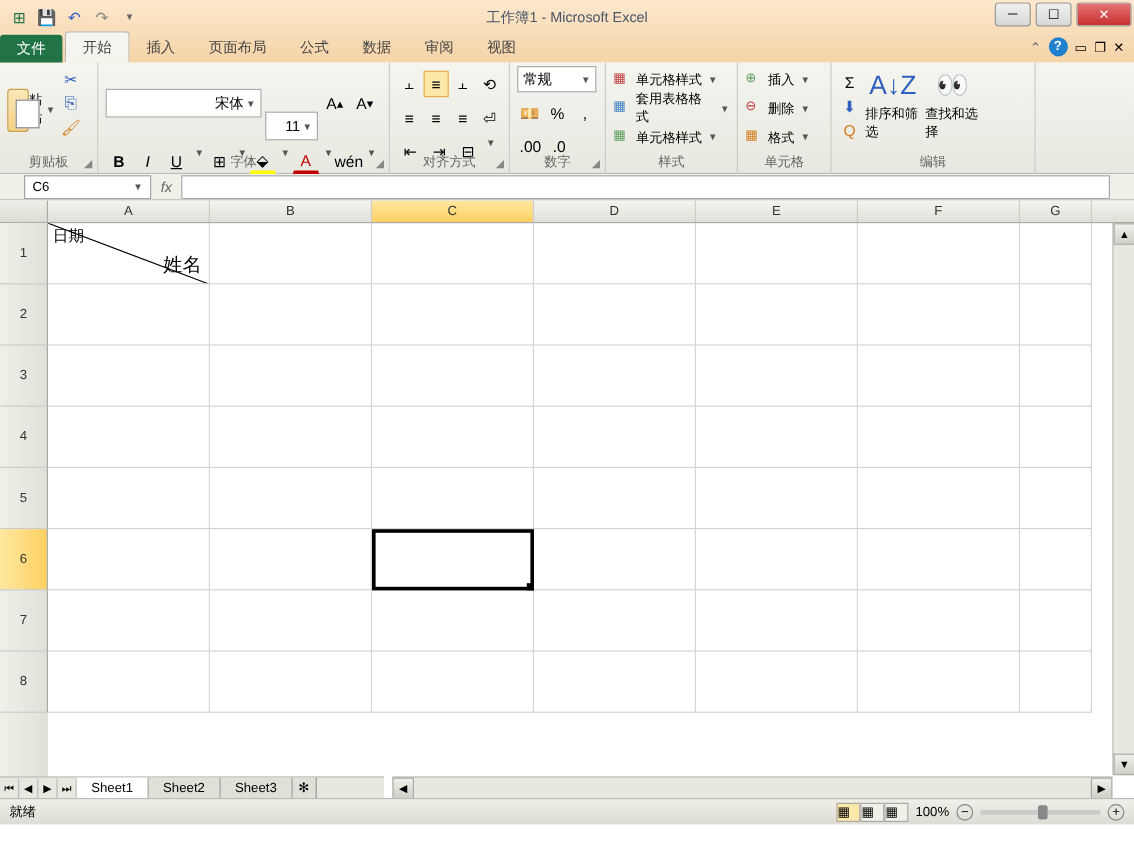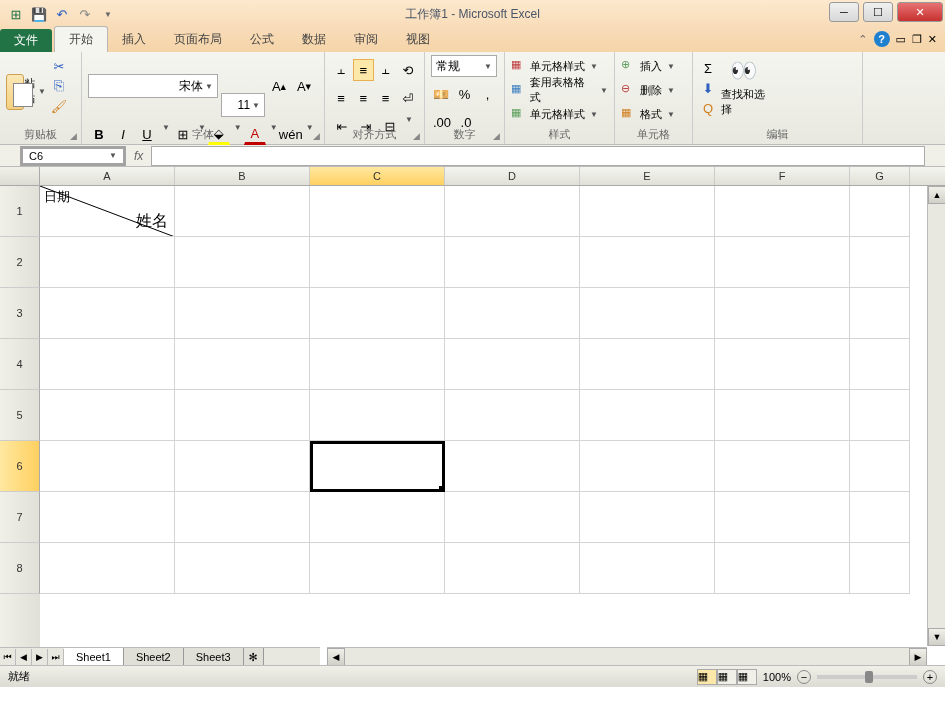--- a/index.html
+++ b/index.html
@@ -54,21 +54,21 @@
     
     .vsplit { display: flex; flex-direction: column; gap: 2px; }
     .style-item { display: flex; align-items: center; gap: 3px; font-size: 11px; height: 22px; }
     .style-icon { width: 16px; height: 16px; }
     
     .big-btn { display: flex; flex-direction: column; align-items: center; font-size: 11px; width: 46px; }
     .big-btn-icon { width: 32px; height: 32px; display: flex; align-items: center; justify-content: center; font-size: 22px; }
     
     
     .formula-bar { height: 22px; background: #f0f0e8; border-bottom: 1px solid #bbb; display: flex; align-items: center; }
-    .name-box { width: 106px; height: 20px; background: #fff; border: 3px solid #a3a3a3; font-size: 11px; padding: 0 6px; display: flex; align-items: center; justify-content: space-between; margin-left: 20px; text-align: center; }
+    .name-box { width: 106px; height: 20px; background: #fff; border: 1px solid #a3a3a3; font-size: 11px; padding: 0 6px; display: flex; align-items: center; justify-content: space-between; margin-left: 20px; text-align: center; }
     .fx-label { margin: 0 8px; font-style: italic; font-size: 12px; color: #666; }
     .formula-input { flex: 1; height: 20px; background: #fff; border: 1px solid #aaa; margin-right: 20px; }
     
     
     .grid-area { position: relative; height: 498px; overflow: hidden; }
     .col-headers { display: flex; height: 19px; background: linear-gradient(#f5f5f0, #e0e0d8); border-bottom: 1px solid #aaa; }
     .corner { width: 40px; border-right: 1px solid #aaa; background: linear-gradient(#f0f0e8, #dcdcd4); }
     .col-h { border-right: 1px solid #ccc; text-align: center; font-size: 11px; line-height: 19px; color: #333; }
     .col-h.sel { background: linear-gradient(#ffe8a0, #ffd060); }
     
@@ -285,20 +285,24 @@
   </div>
 
   <div class="group edit-group">
     <div class="group-body">
       <div class="vsplit" style="padding-top:4px">
         <div class="small-icon">Σ</div>
         <div class="small-icon" style="color:#3060c0">⬇</div>
         <div class="small-icon" style="color:#d08020">Q</div>
       </div>
       <div class="big-btn">
+        <div class="big-btn-icon" style="color:#3060c0">A↓Z</div>
+        <span>排序和筛选</span>
+      </div>
+      <div class="big-btn">
         <div class="big-btn-icon" style="color:#444">👀</div>
         <span>查找和选择</span>
       </div>
     </div>
     <div class="group-label">编辑</div>
   </div>
 </div>
 
 <div class="formula-bar">
   <div class="name-box">

